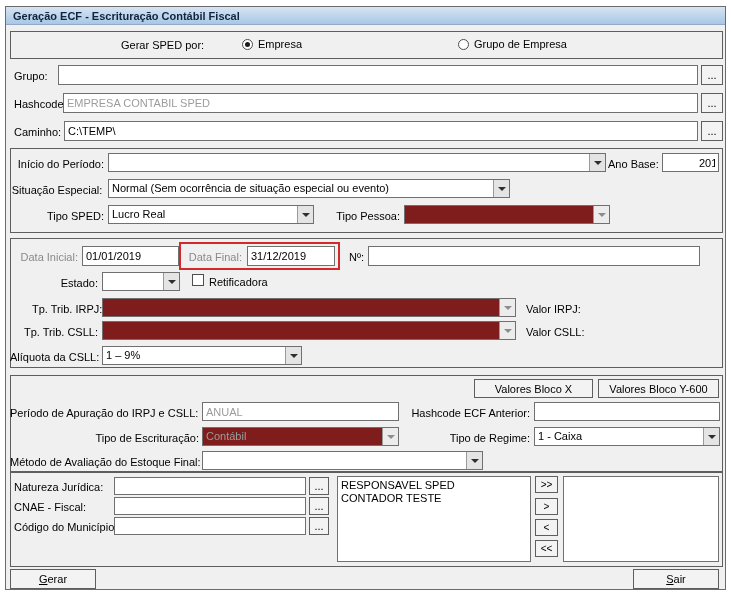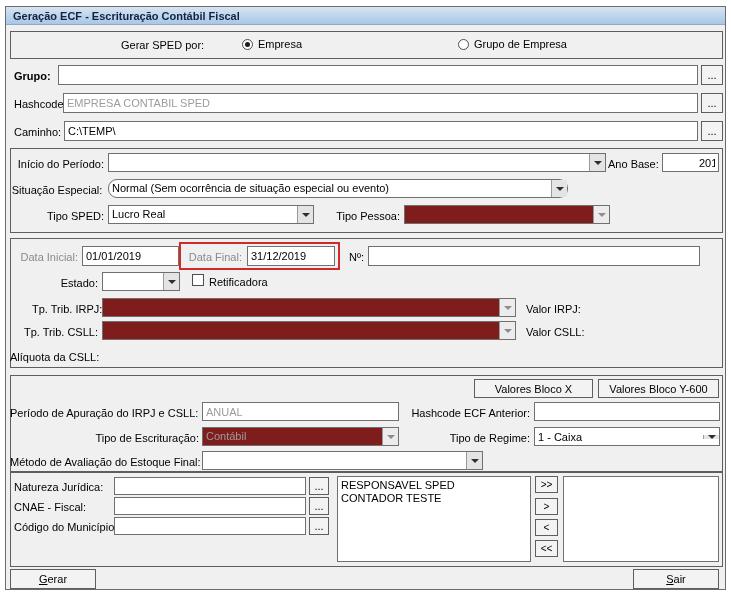--- a/index.html
+++ b/index.html
@@ -55,21 +55,21 @@
   <div class="lbl" style="left:115px;top:31px;">Gerar SPED por:</div>
   <div class="radio" style="left:236px;top:30px;">
     <span class="rdot sel"></span>
     <span>Empresa</span>
   </div>
   <div class="radio" style="left:452px;top:30px;">
     <span class="rdot"></span>
     <span>Grupo de Empresa</span>
   </div>
 
-  <div class="lbl" style="left:8px;top:62px;font-weight:bold;">Grupo:</div>
+  <div class="lbl" style="left:8px;top:62px;">Grupo:</div>
   <input class="inp" style="left: 52px; top: 58px; width: 640px; height: 20px;" value="">
   <div class="btn" style="left:695px;top:58px;width:22px;height:20px;">...</div>
 
   <div class="lbl" style="left:8px;top:90px;">Hashcode:</div>
   <input class="inp dim" style="left: 57px; top: 86px; width: 635px; height: 20px;" value="EMPRESA CONTABIL SPED">
   <div class="btn" style="left:695px;top:86px;width:22px;height:20px;">...</div>
 
   <div class="lbl" style="left:8px;top:118px;">Caminho:</div>
   <input class="inp" style="left: 58px; top: 114px; width: 634px; height: 20px;" value="C:\TEMP\">
   <div class="btn" style="left:695px;top:114px;width:22px;height:20px;">...</div>
@@ -78,21 +78,21 @@
 
   <div class="lbl r" style="left:4px;top:150px;width:94px;">Início do Período:</div>
   <div class="combo" style="left:102px;top:146px;width:498px;height:19px;">
     <span class="ct"></span>
     <span class="ca"></span>
   </div>
   <div class="lbl r" style="left:602px;top:150px;width:50px;">Ano Base:</div>
   <input class="inp" style="left: 656px; top: 146px; width: 57px; height: 19px; padding-left: 36px;" value="2019">
 
   <div class="lbl r" style="left:4px;top:176px;width:94px;text-align:center;">Situação Especial:</div>
-  <div class="combo" style="left:102px;top:172px;width:460px;height:19px;border-radius:9px;">
+  <div class="combo" style="left:102px;top:172px;width:402px;height:19px;">
     <span class="ct">Normal (Sem ocorrência de situação especial ou evento)</span>
     <span class="ca"></span>
   </div>
 
   <div class="lbl r" style="left:4px;top:202px;width:94px;">Tipo SPED:</div>
   <div class="combo" style="left:102px;top:198px;width:206px;height:19px;">
     <span class="ct">Lucro Real</span>
     <span class="ca"></span>
   </div>
   <div class="lbl r" style="left:300px;top:202px;width:94px;">Tipo Pessoa:</div>
@@ -129,38 +129,42 @@
   <div class="lbl" style="left:520px;top:295px;">Valor IRPJ:</div>
 
   <div class="lbl r" style="left:4px;top:318px;width:88px;">Tp. Trib. CSLL:</div>
   <div class="combo dis" style="left:96px;top:314px;width:414px;height:19px;">
     <span class="ct"></span>
     <span class="ca"></span>
   </div>
   <div class="lbl" style="left:520px;top:318px;">Valor CSLL:</div>
 
   <div class="lbl r" style="left:4px;top:343px;width:88px;">Alíquota da CSLL:</div>
+  <div class="combo" style="left:96px;top:339px;width:200px;height:19px;">
+    <span class="ct">1 – 9%</span>
+    <span class="ca"></span>
+  </div>
 
   <div class="gb" style="left:4px;top:368px;width:713px;height:97px;"></div>
 
   <div class="btn" style="left:468px;top:372px;width:119px;height:19px;">Valores Bloco X</div>
   <div class="btn" style="left:592px;top:372px;width:121px;height:19px;">Valores Bloco Y-600</div>
 
   <div class="lbl r" style="left:4px;top:399px;width:188px;">Período de Apuração do IRPJ e CSLL:</div>
   <input class="inp dim" style="left: 196px; top: 395px; width: 197px; height: 19px;" value="ANUAL">
   <div class="lbl r" style="left:404px;top:399px;width:120px;">Hashcode ECF Anterior:</div>
   <input class="inp" style="left: 528px; top: 395px; width: 186px; height: 19px;" value="">
 
   <div class="lbl r" style="left:5px;top:424px;width:188px;padding-left:40px;">Tipo de Escrituração:</div>
   <div class="combo dis" style="left:196px;top:420px;width:197px;height:19px;">
     <span class="ct">Contábil</span>
     <span class="ca"></span>
   </div>
   <div class="lbl r" style="left:404px;top:424px;width:120px;">Tipo de Regime:</div>
-  <div class="combo" style="left:528px;top:420px;width:186px;height:19px;align-items:center;">
+  <div class="combo" style="left:528px;top:420px;width:186px;height:19px;">
     <span class="ct">1 - Caixa</span>
     <span class="ca"></span>
   </div>
 
   <div class="lbl r" style="left:4px;top:448px;width:188px;">Método de Avaliação do Estoque Final:</div>
   <div class="combo" style="left:196px;top:444px;width:281px;height:19px;">
     <span class="ct"></span>
     <span class="ca"></span>
   </div>
 

